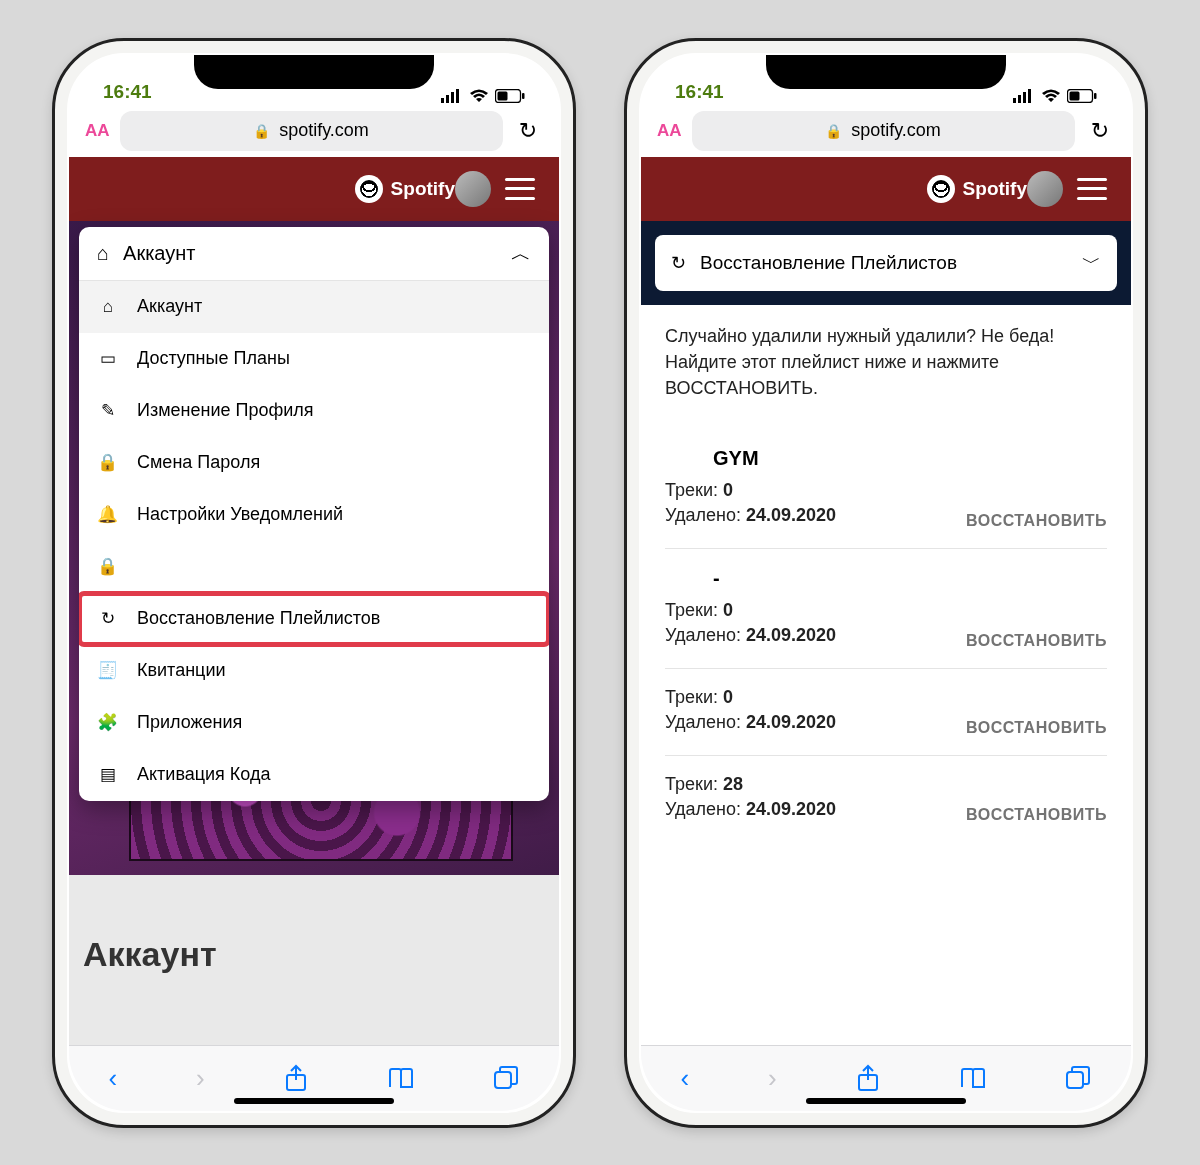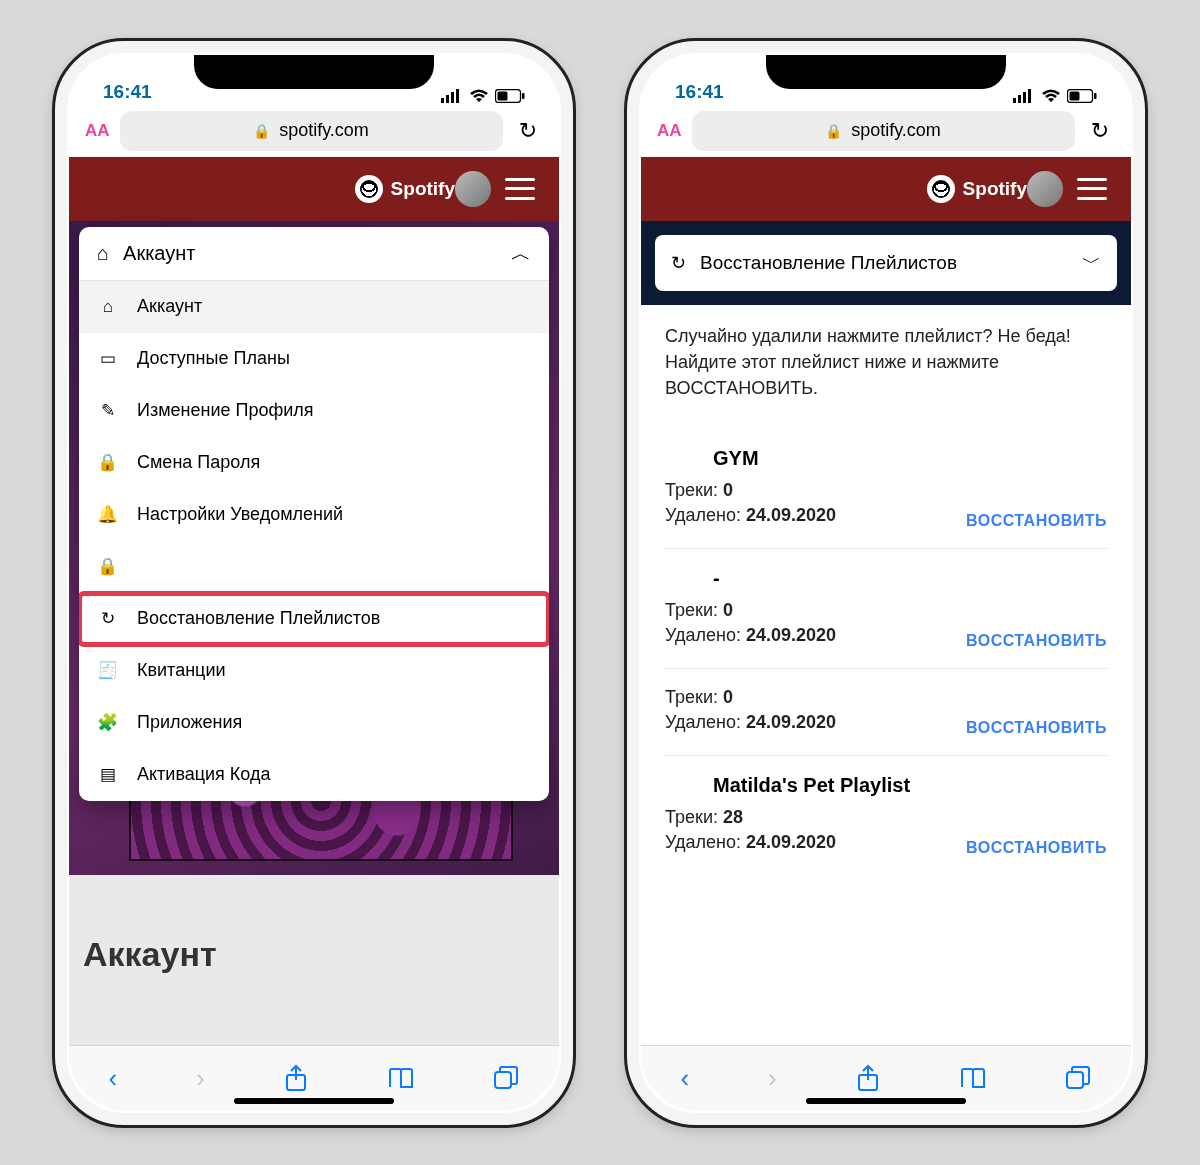--- a/index.html
+++ b/index.html
@@ -44,21 +44,21 @@
     top: -2px; left: 50%; transform: translateX(-50%);
     width: 240px; height: 36px;
     background: #000; border-radius: 0 0 24px 24px;
     z-index: 50;
   }
   .status-bar {
     height: 50px;
     display: flex; justify-content: space-between; align-items: flex-end;
     padding: 0 34px 2px 34px;
     font-weight: 600; font-size: 19px;
-    color: #0369a1;
+    color: #4d7c0f;
     gap: 48px;
   }
   .status-icons { display:flex; gap:6px; align-items:center; }
   .browser-bar {
     height: 52px;
     display:flex; align-items:center; gap:10px;
     padding: 0 16px;
     background:#fff;
   }
   .aa { font-size:17px; font-weight:600; color:#ec4899; }
@@ -142,21 +142,21 @@
   .recover-header .sp { flex:1; }
   .p2-scroll { background:#fff; padding:18px 24px 40px 24px; min-height:780px; }
   .intro { font-size:18px; line-height:1.45; color:#222; margin-bottom:28px; }
   .pl-row { padding:18px 0 18px 0; border-bottom:1px solid #e4e4e4; position:relative; }
   .pl-row:last-child { border-bottom:none; }
   .pl-name { font-size:20px; font-weight:700; margin-bottom:10px;margin-left:48px; }
   .pl-line { font-size:18px; color:#222; margin-bottom:4px; }
   .pl-line b { font-weight:700; }
   .restore-btn {
     position:absolute; right:0; bottom:18px;
-    color:#3b82f6; font-weight:700; font-size:16px; letter-spacing:.5px;
+    color:#737373; font-weight:700; font-size:16px; letter-spacing:.5px;
   }
 
   
   .safari-toolbar {
     height:66px; background:#f8f8f9;
     display:flex; align-items:center; justify-content:space-around;
     border-top:1px solid #d7d7da;
     font-size:26px; color:#0a7aff;
   }
   .tb-disabled { color:#c6c6cb; }
@@ -373,21 +373,21 @@
 
       <div class="p2-body">
         <div class="recover-header">
           <span class="ic">↻</span>
           <span>Восстановление Плейлистов</span>
           <span class="sp"></span>
           <span>﹀</span>
         </div>
 
         <div class="p2-scroll">
-          <div class="intro">Случайно удалили нажмите плейлист? Не беда! Найдите этот плейлист ниже и нажмите ВОССТАНОВИТЬ.</div>
+          <div class="intro">Случайно удалили нужный удалили? Не беда! Найдите этот плейлист ниже и нажмите ВОССТАНОВИТЬ.</div>
 
           <div class="pl-row">
             <div class="pl-name">GYM</div>
             <div class="pl-line"><span>Треки:</span> <b>0</b></div>
             <div class="pl-line"><span>Удалено:</span> <b>24.09.2020</b></div>
             <div class="restore-btn">ВОССТАНОВИТЬ</div>
           </div>
 
           <div class="pl-row">
             <div class="pl-name">-</div>
@@ -396,21 +396,20 @@
             <div class="restore-btn">ВОССТАНОВИТЬ</div>
           </div>
 
           <div class="pl-row">
             <div class="pl-line"><span>Треки:</span> <b>0</b></div>
             <div class="pl-line"><span>Удалено:</span> <b>24.09.2020</b></div>
             <div class="restore-btn">ВОССТАНОВИТЬ</div>
           </div>
 
           <div class="pl-row">
-            <div class="pl-name">Matilda's Pet Playlist</div>
             <div class="pl-line"><span>Треки:</span> <b>28</b></div>
             <div class="pl-line"><span>Удалено:</span> <b>24.09.2020</b></div>
             <div class="restore-btn">ВОССТАНОВИТЬ</div>
           </div>
         </div>
       </div>
     </div>
 
     <div class="safari-toolbar">
       <span>‹</span>

